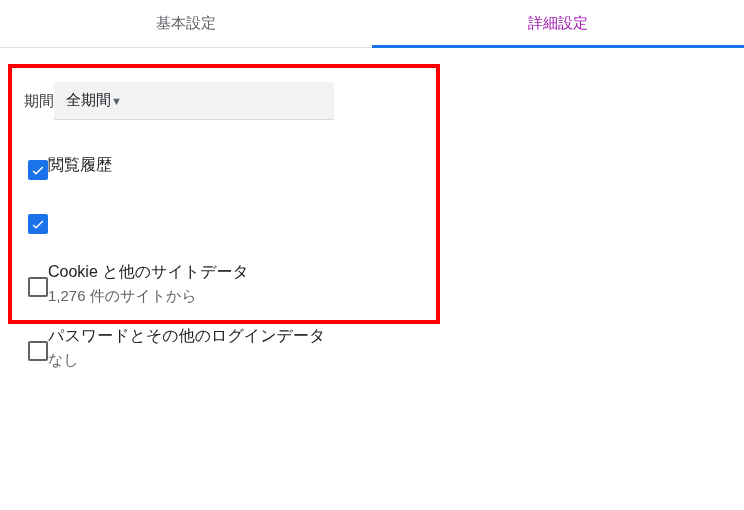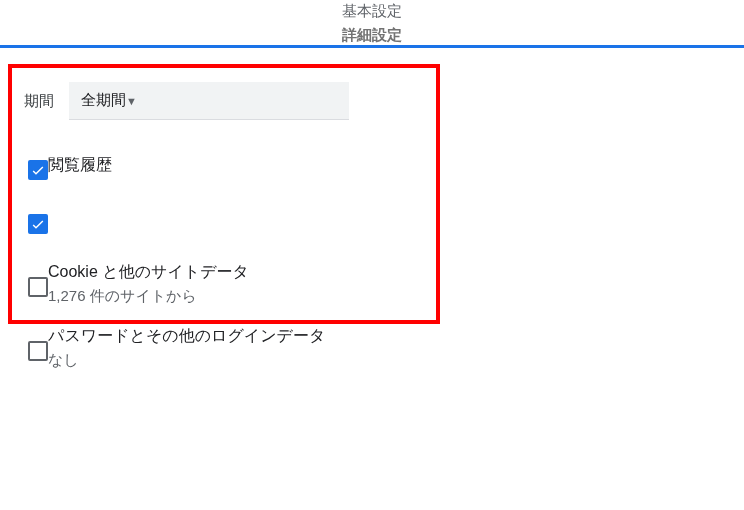--- a/index.html
+++ b/index.html
@@ -7,35 +7,33 @@
       font-family: "Hiragino Sans", "Meiryo", "Yu Gothic", sans-serif;
       background: #fff;
       width: 744px;
       height: 510px;
       overflow: hidden;
     }
     .tabs {
       display: flex;
       border-bottom: 1px solid #e0e0e0;
       height: 48px;
-      flex-direction: column;
     }
     .tab {
       flex: 1;
       display: flex;
       align-items: center;
       justify-content: center;
       font-size: 15px;
       cursor: pointer;
       position: relative;
       color: #5f6368;
     }
     .tab.active {
-      color: #737373;
-      font-weight: bold;
+      color: #a21caf;
     }
     .tab.active::after {
       content: "";
       position: absolute;
       left: 0;
       right: 0;
       bottom: -1px;
       height: 3px;
       background: #1a73e8;
     }
@@ -43,21 +41,21 @@
       padding: 16px 8px 8px 8px;
     }
     .highlight-box {
       border: 4px solid #ff0000;
       padding: 8px 12px 0px 12px;
       width: 432px;
     }
     .range-row {
       display: flex;
       align-items: center;
-      gap: 15px;
+      gap: 0;
       margin-bottom: 20px;
       margin-top: 6px;
     }
     .range-label {
       font-size: 15px;
       color: #3c4043;
     }
     .select {
       flex: 0 0 auto;
       width: 280px;

